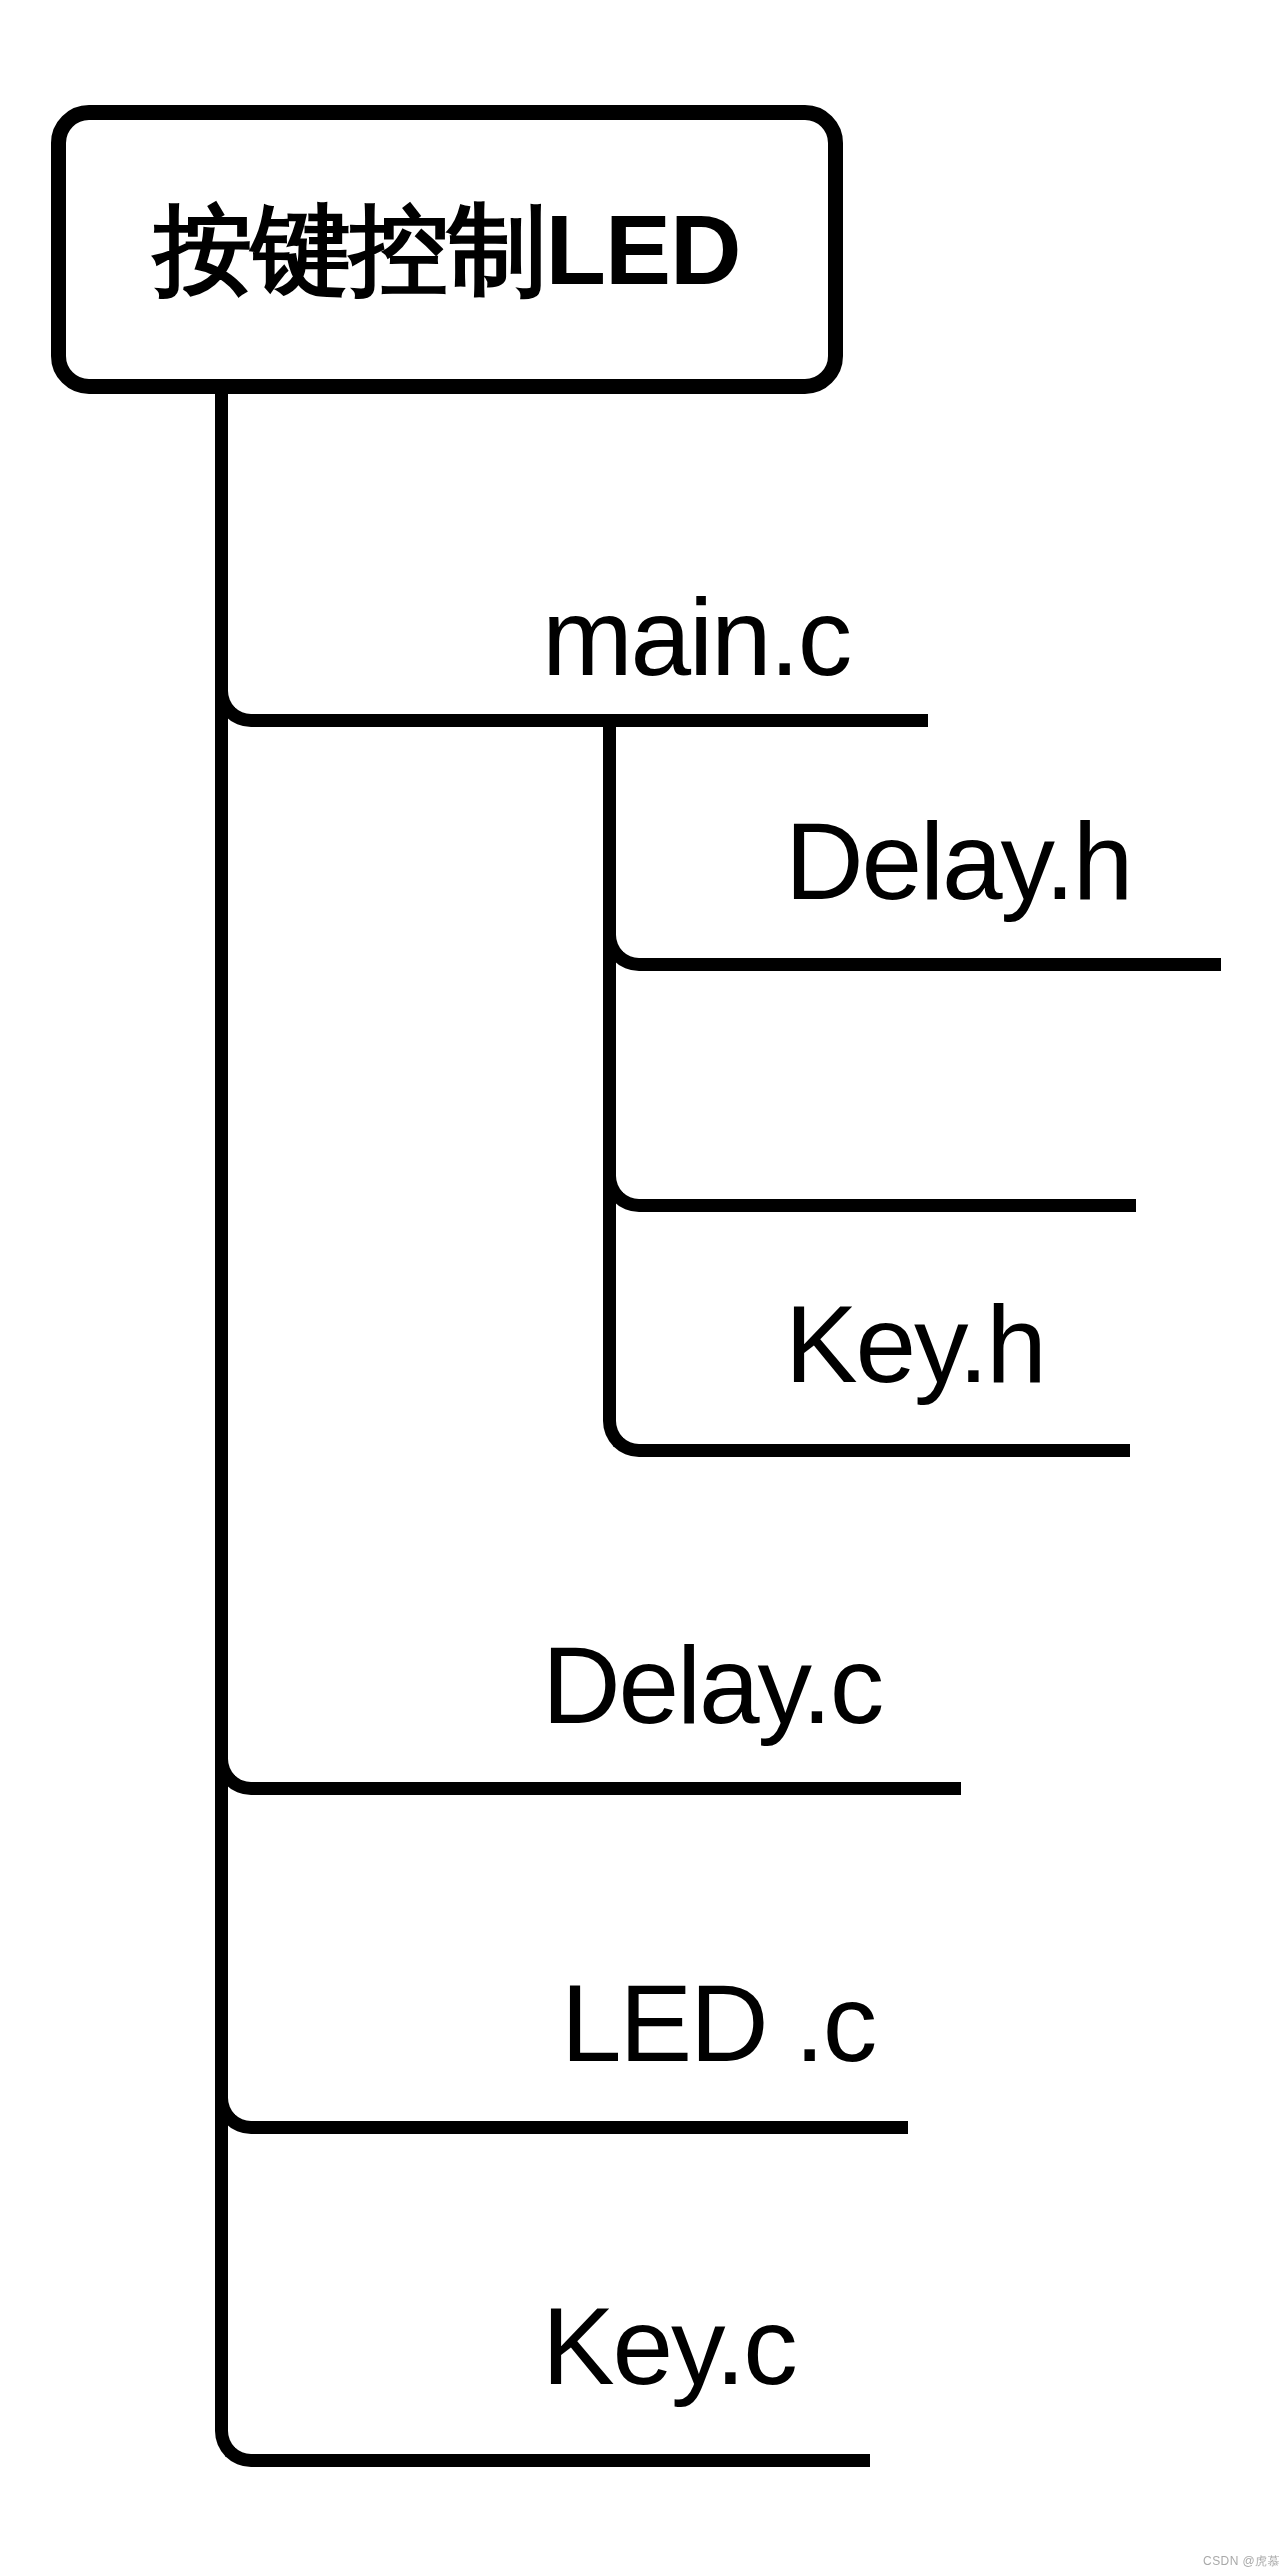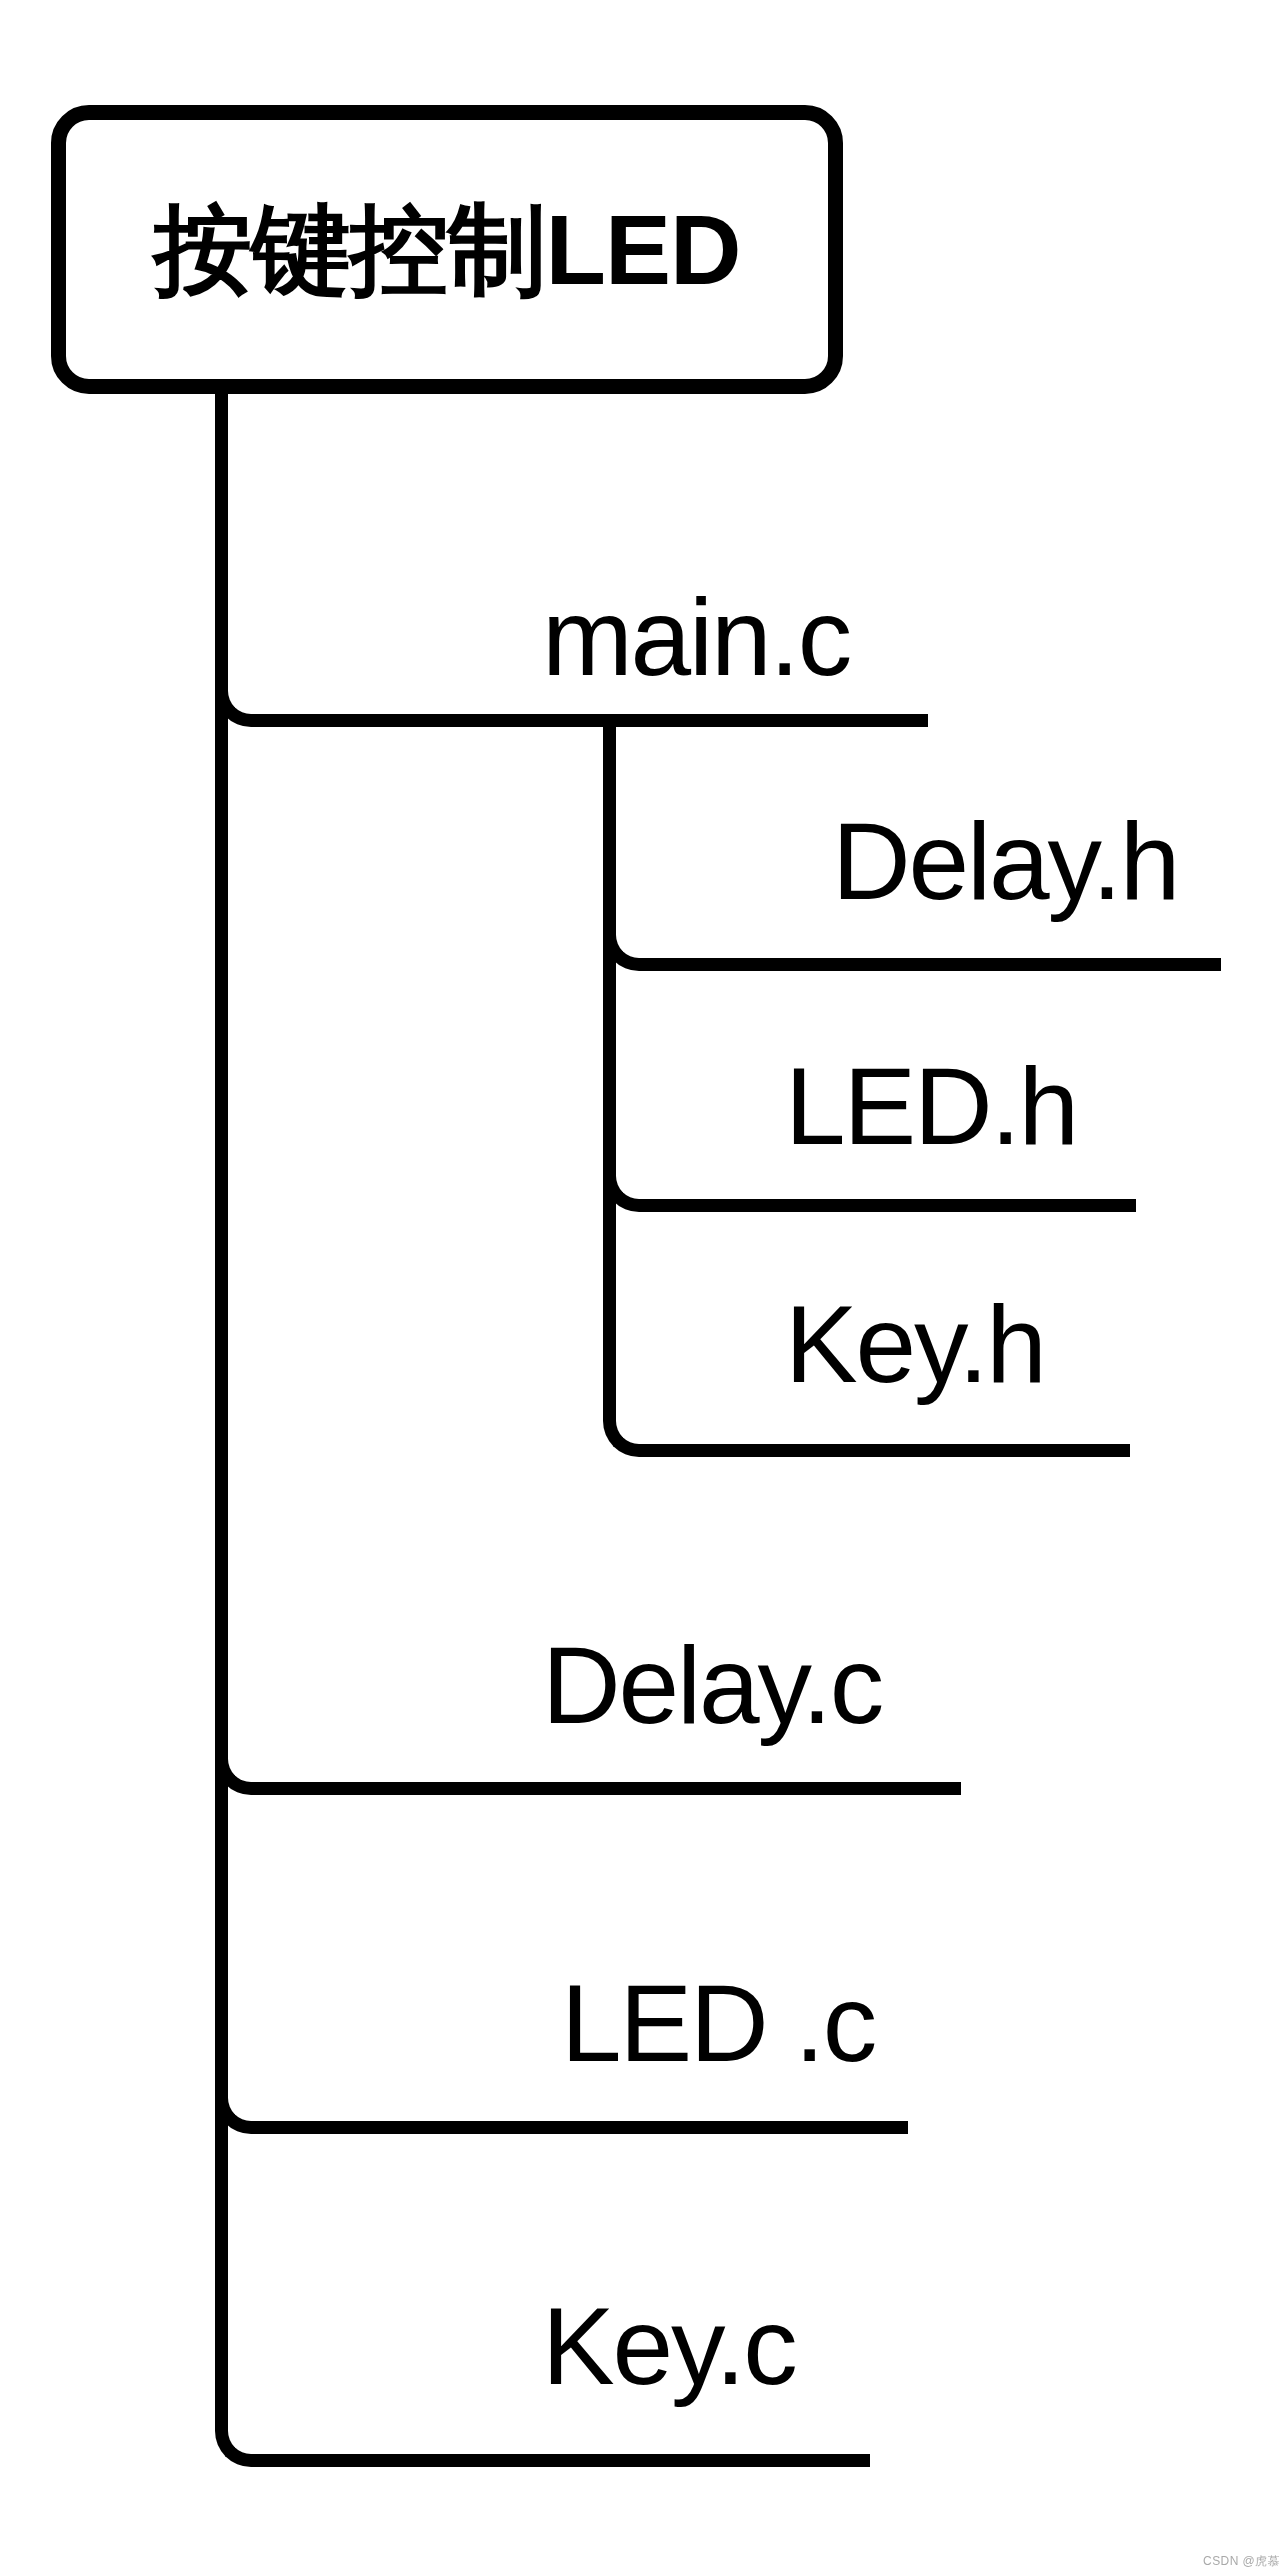--- a/index.html
+++ b/index.html
@@ -63,21 +63,21 @@
   .node-label{
     position:absolute;
     font-size:109px;
     font-weight:400;
     line-height:1;
     letter-spacing:-0.02em;
     color:var(--line);
     white-space:nowrap;
   }
   #label-main-c  { left:542px; top:583px;  }
-  #label-delay-h { left:832px; top:807px; }
+  #label-delay-h { left:785px; top:807px; }
   #label-led-h   { left:785px; top:1052px; }
   #label-key-h   { left:785px; top:1290px; }
   #label-delay-c { left:542px; top:1631px; }
   #label-led-c   { left:542px; top:1969px;margin-left:19px; }
   #label-key-c   { left:542px; top:2292px; }
   
   .watermark{
     position:absolute;
     right:3.2px;
     bottom:6.3px;
@@ -104,21 +104,20 @@
   <div class="branch" id="branch-led-h"></div>
   <div class="branch" id="branch-key-h"></div>
   <div class="branch" id="branch-delay-c"></div>
   <div class="branch" id="branch-led-c"></div>
   <div class="branch" id="branch-key-c"></div>
 
   <div class="node-label" id="label-main-c">main.c</div>
 
   <div class="node-label" id="label-delay-h">Delay.h</div>
 
-  <div class="node-label" id="label-led-h">LED.h</div>
 
   <div class="node-label" id="label-delay-c">Delay.c</div>
 
   <div class="node-label" id="label-key-h">Key.h</div>
 
   <div class="node-label" id="label-led-c">LED .c</div>
 
   <div class="node-label" id="label-key-c">Key.c</div>
 
   <div class="watermark">CSDN @虎慕</div>

